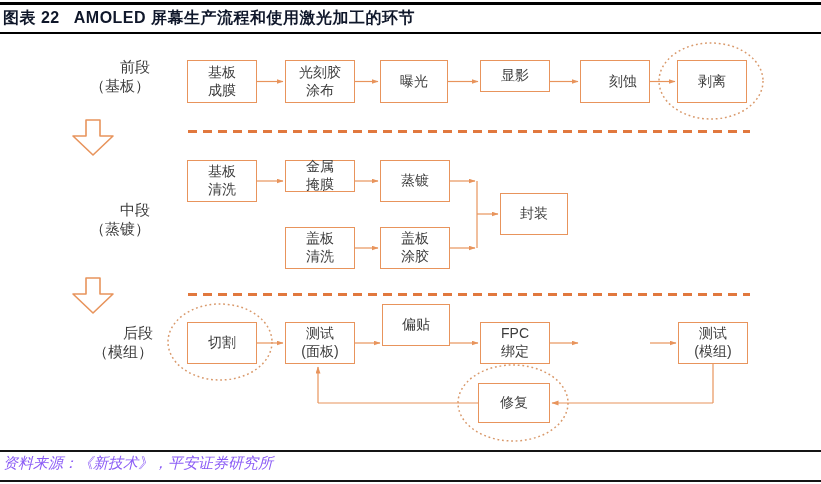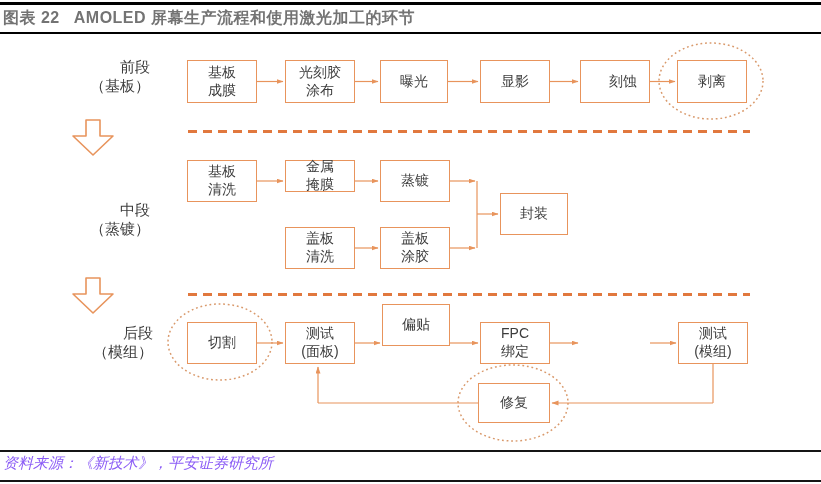--- a/index.html
+++ b/index.html
@@ -1,21 +1,21 @@
 <!DOCTYPE html>
 <html><head>
 <meta charset="utf-8">
 <style>
   html,body{margin:0;padding:0;background:#ffffff;}
   #page{position:relative;width:821px;height:484px;background:#ffffff;overflow:hidden;
         font-family:"Liberation Sans","DejaVu Sans",sans-serif;}
 
   
   .top-rule{position:absolute;left:0;top:2px;width:821px;height:3px;background:#000;}
-  .figure-title{position:absolute;left:3px;top:8px;font-size:16px;font-weight:bold;color:#737373;
+  .figure-title{position:absolute;left:3px;top:8px;font-size:16px;font-weight:bold;color:#0f172a;
                 letter-spacing:.5px;white-space:nowrap;}
   .figure-title .tag{margin-right:14px;}
   .header-rule{position:absolute;left:0;top:32px;width:821px;height:2px;background:#000;}
 
   
   svg.lines{position:absolute;left:0;top:0;width:821px;height:484px;}
 
   .stage-label{position:absolute;width:110px;text-align:right;font-size:15px;color:#3c3c3c;
                white-space:pre-line;line-height:1.25;}
 
@@ -110,21 +110,21 @@
   <div class="stage-label" style="left:40px;top:201px;">中段
 （蒸镀）</div>
   <div class="stage-label" style="left:43px;top:324px;">后段
 （模组）</div>
 
   <div class="box" style="left:187px;top:60px;width:70px;height:43px;">基板
 成膜</div>
   <div class="box" style="left:285px;top:60px;width:70px;height:43px;">光刻胶
 涂布</div>
   <div class="box" style="left:380px;top:60px;width:68px;height:43px;">曝光</div>
-  <div class="box" style="left:480px;top:60px;width:70px;height:43px;">显影</div>
+  <div class="box" style="left:480px;top:60px;width:70px;height:32px;">显影</div>
   <div class="box" style="left:580px;top:60px;width:70px;height:43px;padding-left:16px;">刻蚀</div>
   <div class="box" style="left:677px;top:60px;width:70px;height:43px;">剥离</div>
 
   <div class="box" style="left:187px;top:160px;width:70px;height:42px;">基板
 清洗</div>
   <div class="box" style="left:285px;top:160px;width:70px;height:32px;">金属
 掩膜</div>
   <div class="box" style="left:380px;top:160px;width:70px;height:42px;">蒸镀</div>
   <div class="box" style="left:285px;top:227px;width:70px;height:42px;">盖板
 清洗</div>

